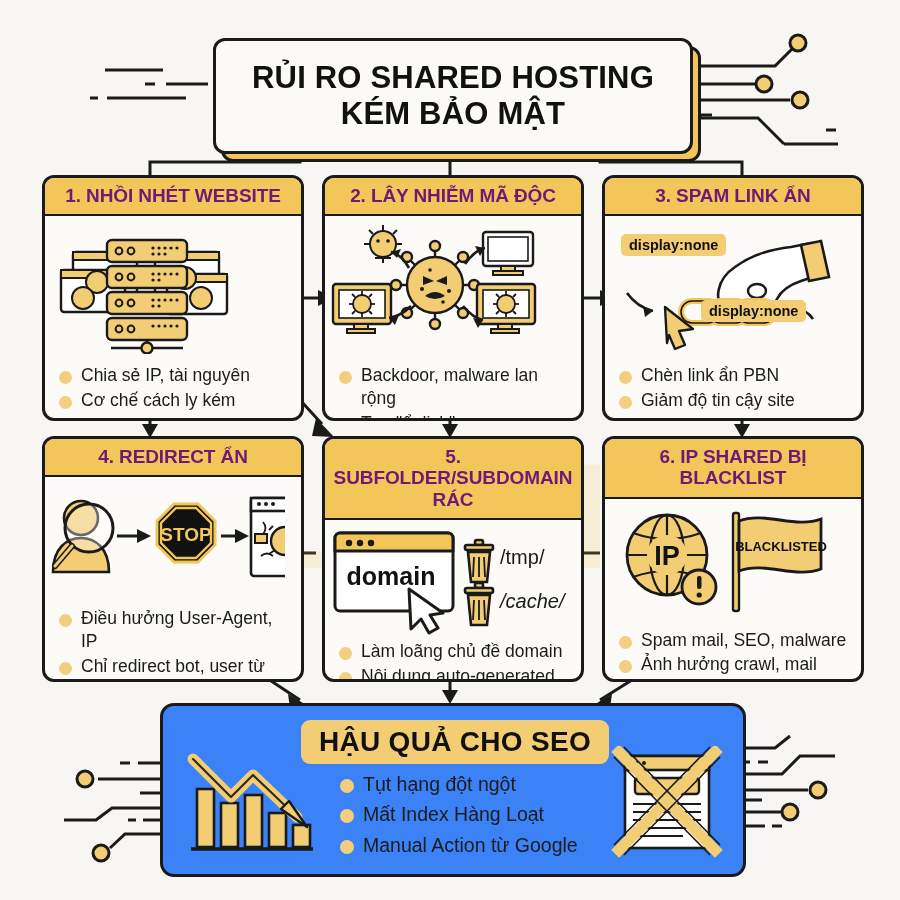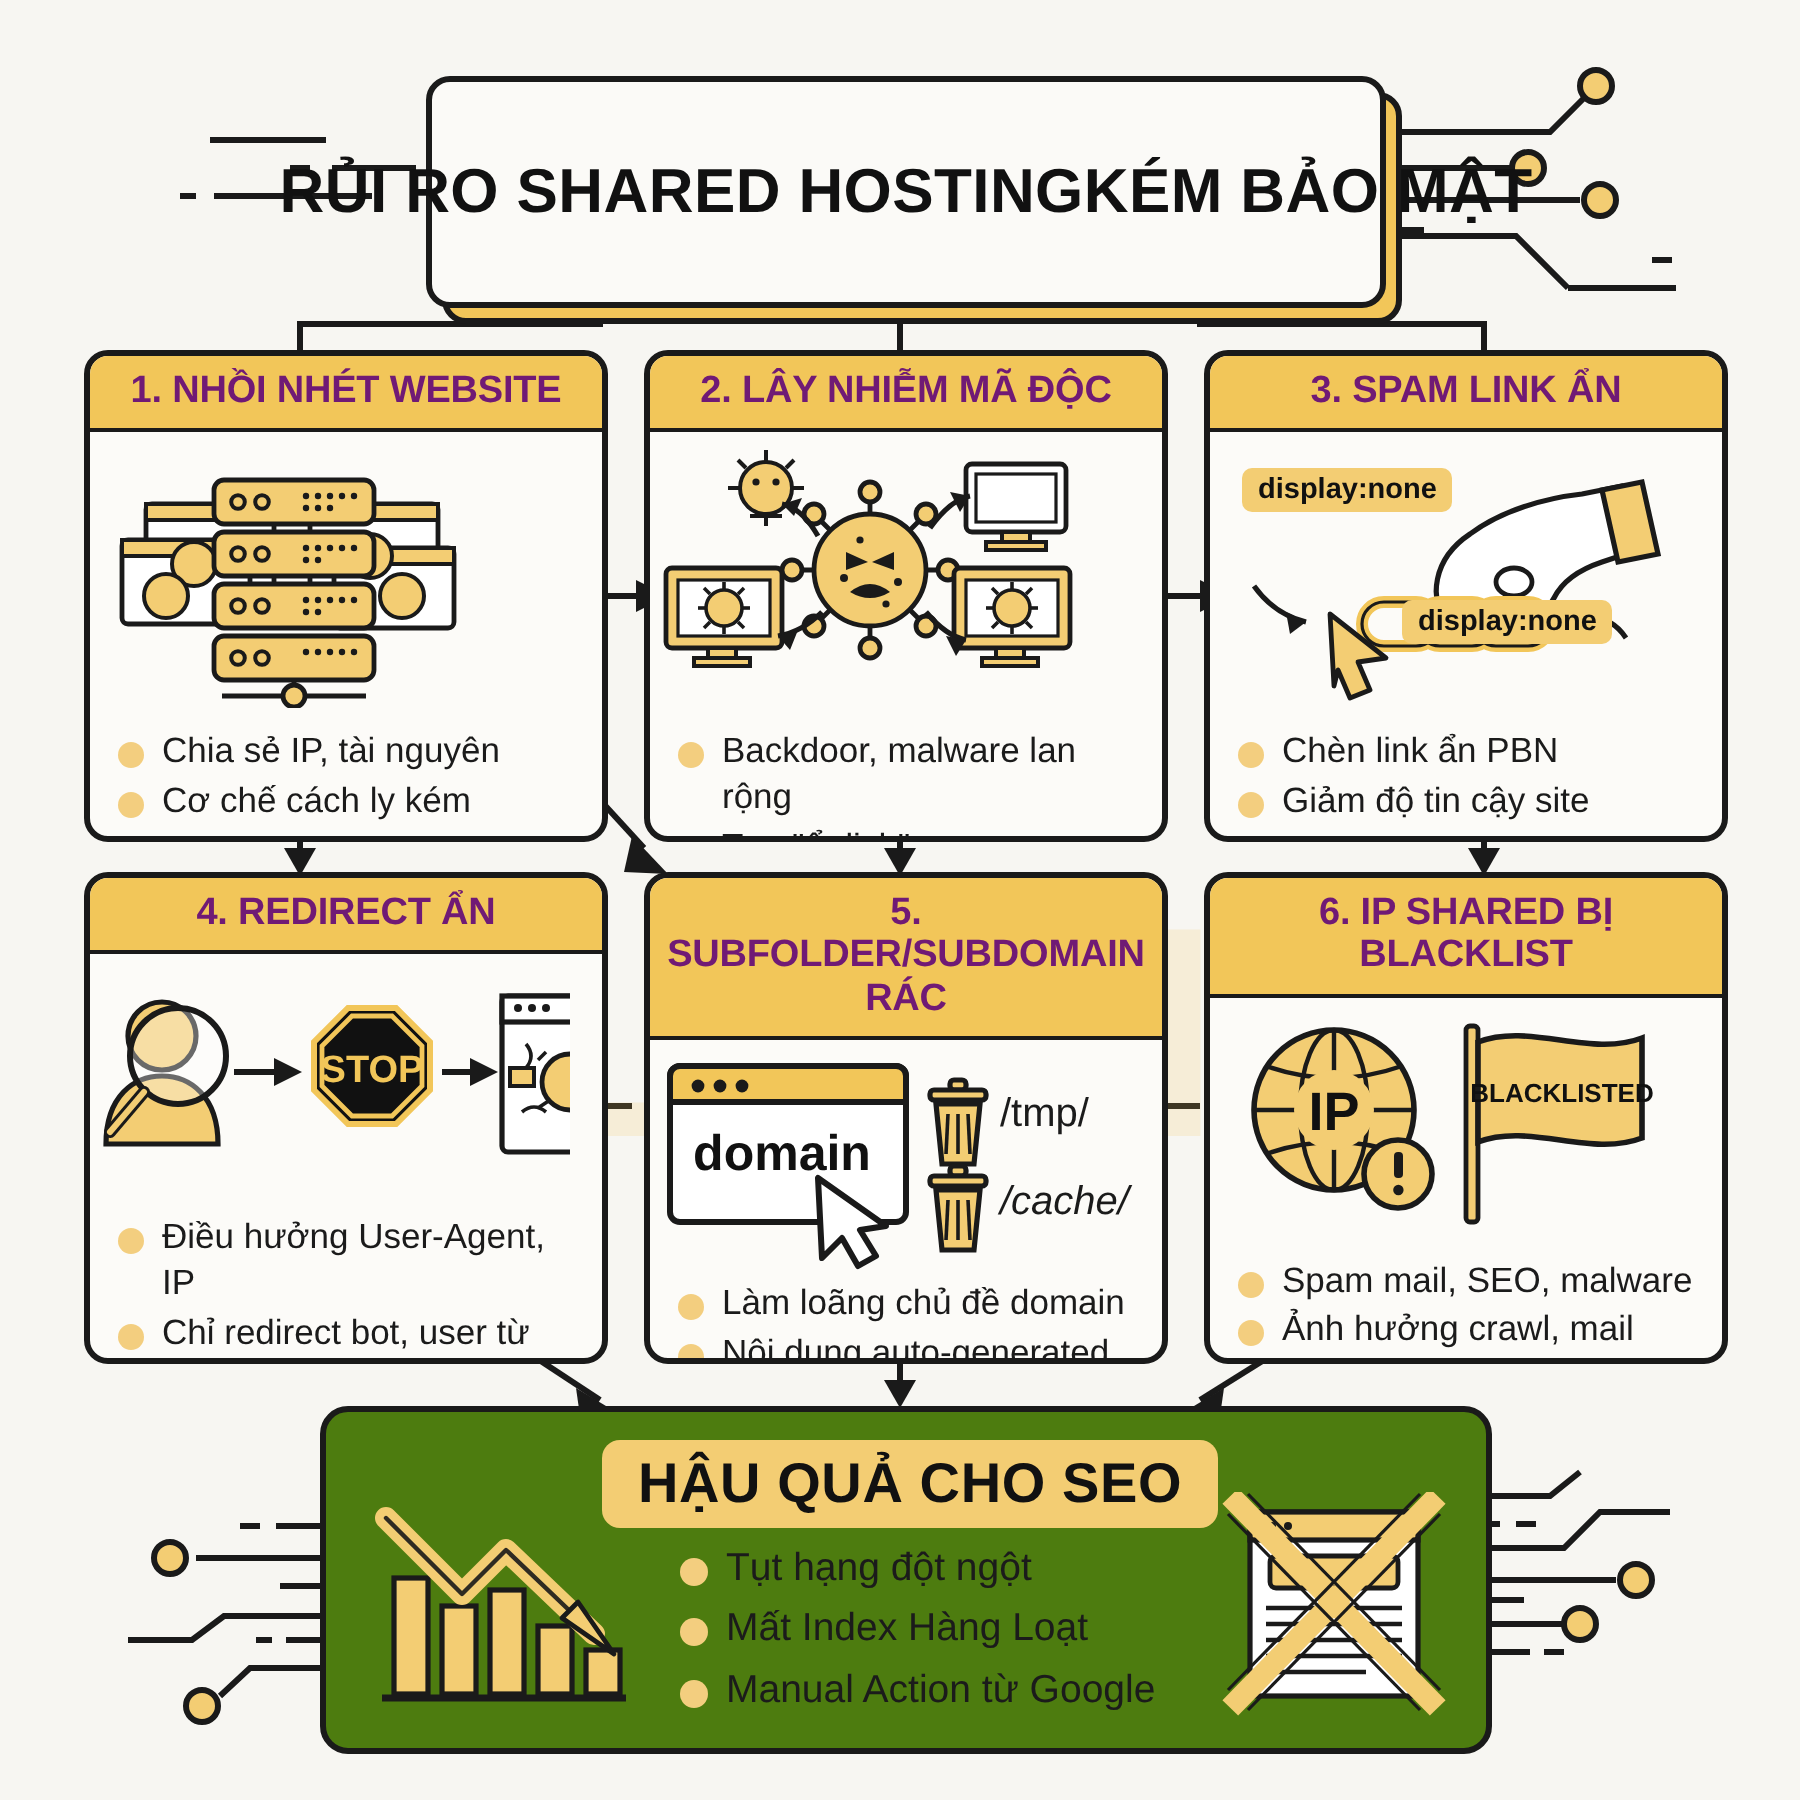--- a/index.html
+++ b/index.html
@@ -11,21 +11,21 @@
     position:relative;
   }
   #stage{position:relative;width:900px;height:900px;}
 
   .bgsvg{position:absolute;left:0;top:0;width:900px;height:900px;pointer-events:none;}
 
   
   #title-box{
     position:absolute;left:213px;top:38px;width:474px;height:110px;
     background:#fbfaf7;border:3px solid #1a1a1a;border-radius:12px;
-    display:flex;flex-direction:row;align-items:center;justify-content:center;
+    display:flex;flex-direction:column;align-items:center;justify-content:center;
     z-index:6;
   }
   #title-shadow{
     position:absolute;left:221px;top:46px;width:474px;height:110px;
     background:#f2c659;border:3px solid #1a1a1a;border-radius:12px;z-index:5;
   }
   #title-box .tl{
     font-size:31px;font-weight:bold;color:#111;letter-spacing:.2px;line-height:1.16;
     text-align:center;white-space:nowrap;
   }
@@ -46,21 +46,21 @@
   .bullet{display:flex;align-items:flex-start;margin-bottom:2px;}
   .dot{
     flex:0 0 auto;width:13px;height:13px;border-radius:50%;background:#f3ce7f;
     margin:7px 9px 0 2px;
   }
   .btxt{font-size:17.5px;color:#1b1b1b;line-height:1.3;}
 
   
   #bottom-box{
     position:absolute;left:160px;top:703px;width:580px;height:168px;
-    background:#4d7c0f;border:3px solid #1a1a1a;border-radius:14px;z-index:6;
+    background:#3b82f6;border:3px solid #1a1a1a;border-radius:14px;z-index:6;
   }
   #bottom-title{
     position:absolute;left:138px;top:14px;width:308px;height:44px;
     background:#f3cd73;border-radius:9px;
     display:flex;align-items:center;justify-content:center;
     font-size:28px;font-weight:bold;color:#111;letter-spacing:.3px;
   }
   #bottom-list{position:absolute;left:175px;top:66px;}
   #bottom-list .bullet{margin-bottom:5px;}
   #bottom-list .btxt{font-size:19.5px;}

